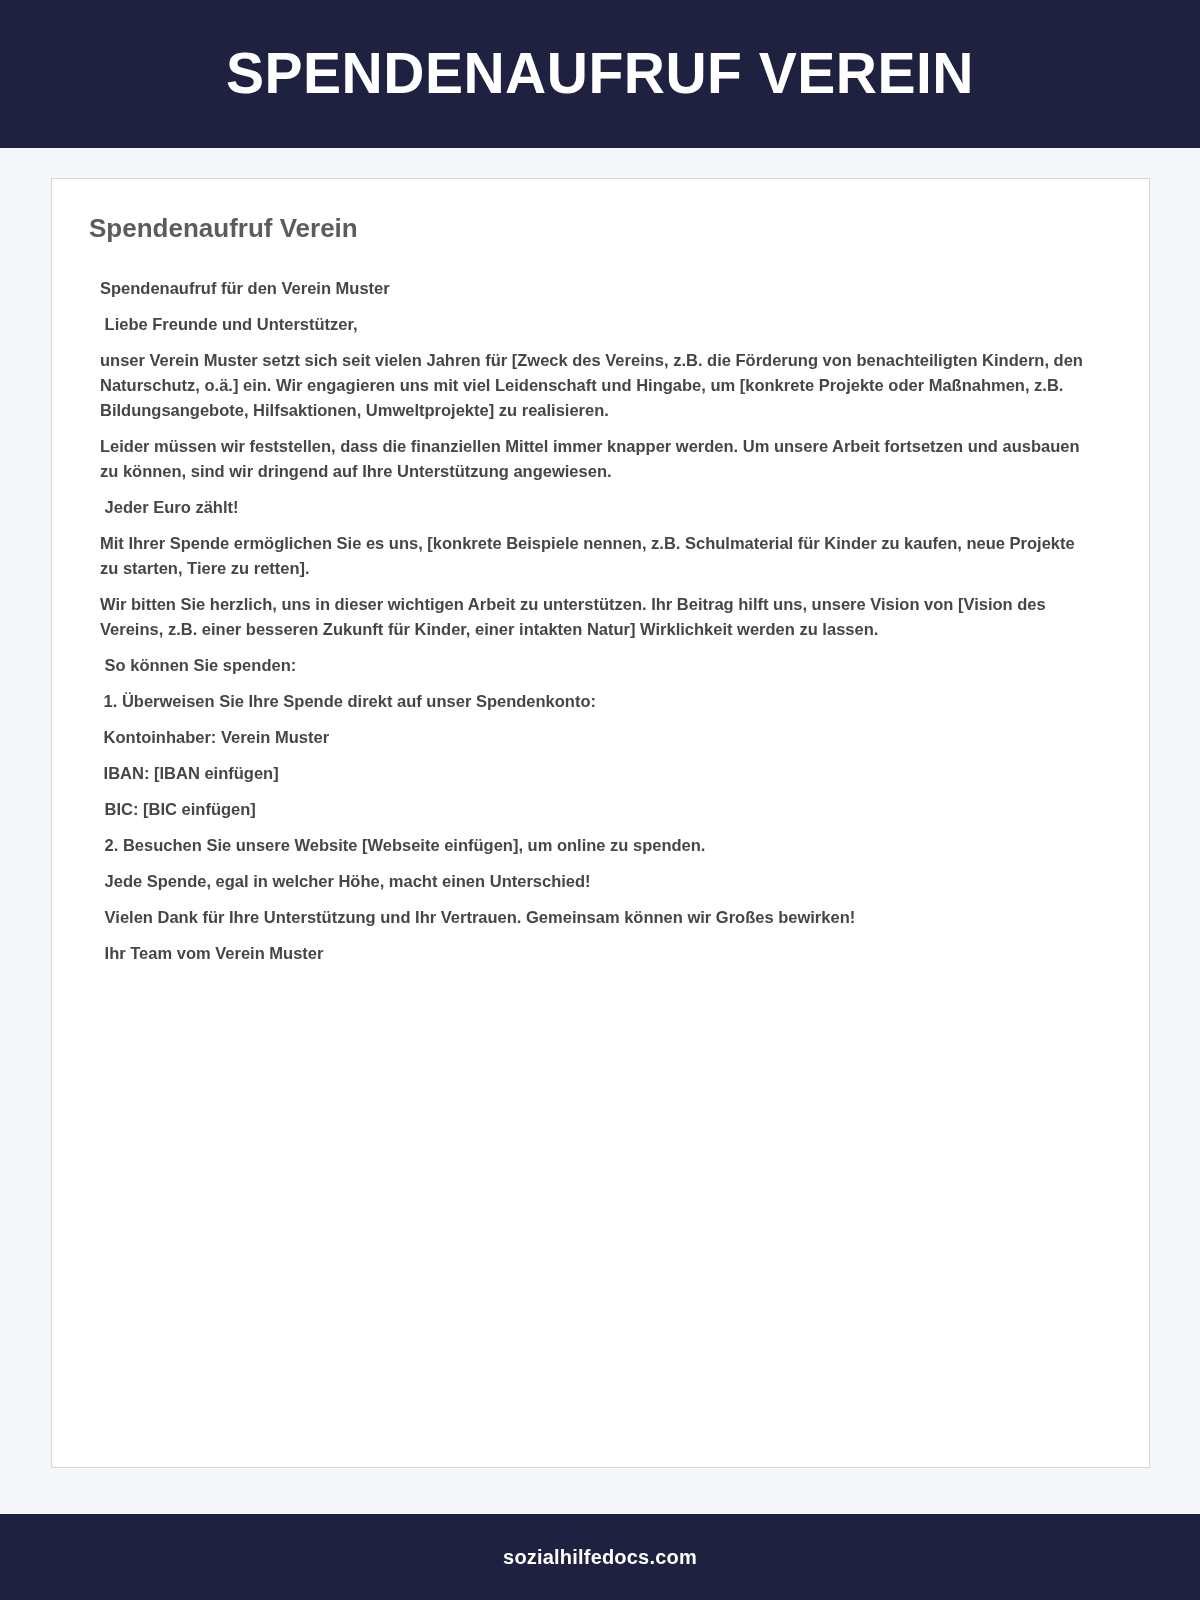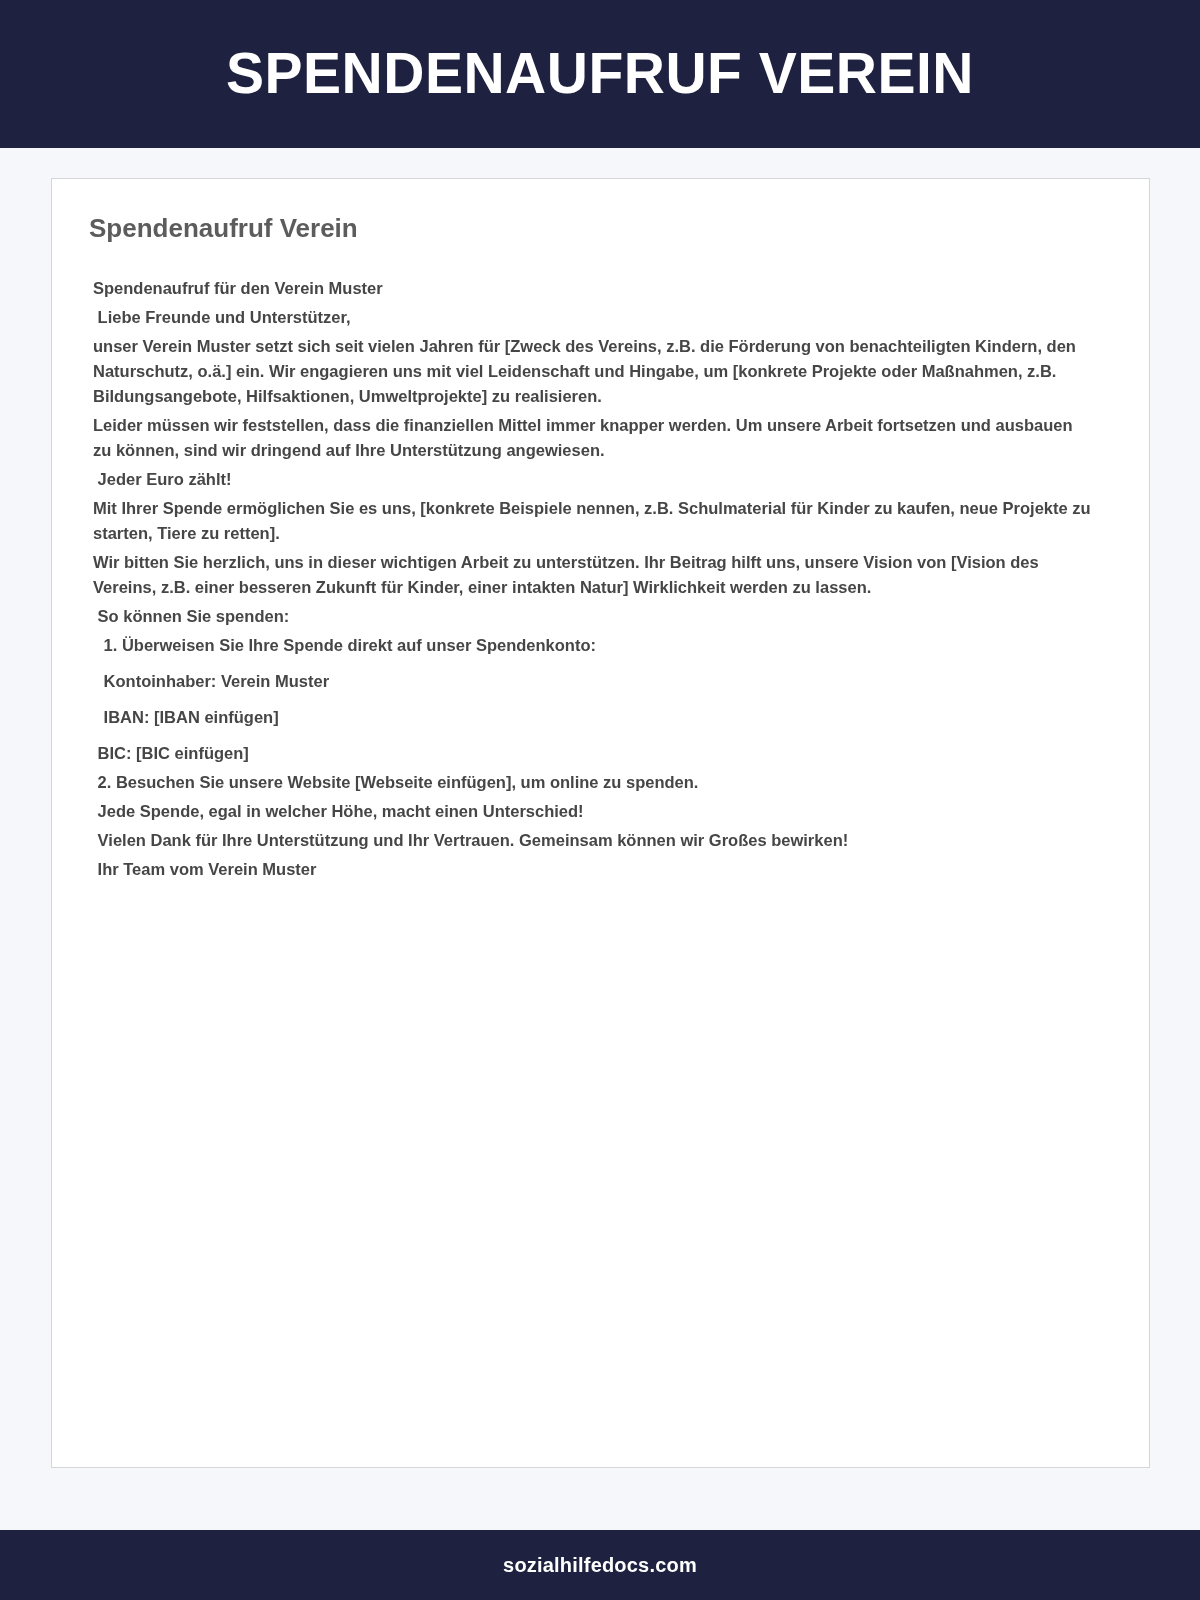--- a/index.html
+++ b/index.html
@@ -56,34 +56,34 @@
   }
   .doc-content {
     color: #464646;
     font-size: 16.5px;
     font-weight: bold;
     line-height: 25px;
     white-space: pre-wrap;
     max-width: 1010px;
   }
   .doc-content p {
-    margin: 4px;
+    margin: 11px;
   }
   .doc-content p.spaced {
     margin: 0 0 11px 10px;
   }
 
   
   .page-footer {
     background: #1e2240;
     position: absolute;
     left: 0;
     right: 0;
     bottom: 0;
-    height: 70px;
+    height: 86px;
     display: flex;
     align-items: center;
     justify-content: center;
   }
   .page-footer-text {
     color: #ffffff;
     font-size: 20px;
     font-weight: bold;
     letter-spacing: 0.2px;
   }

